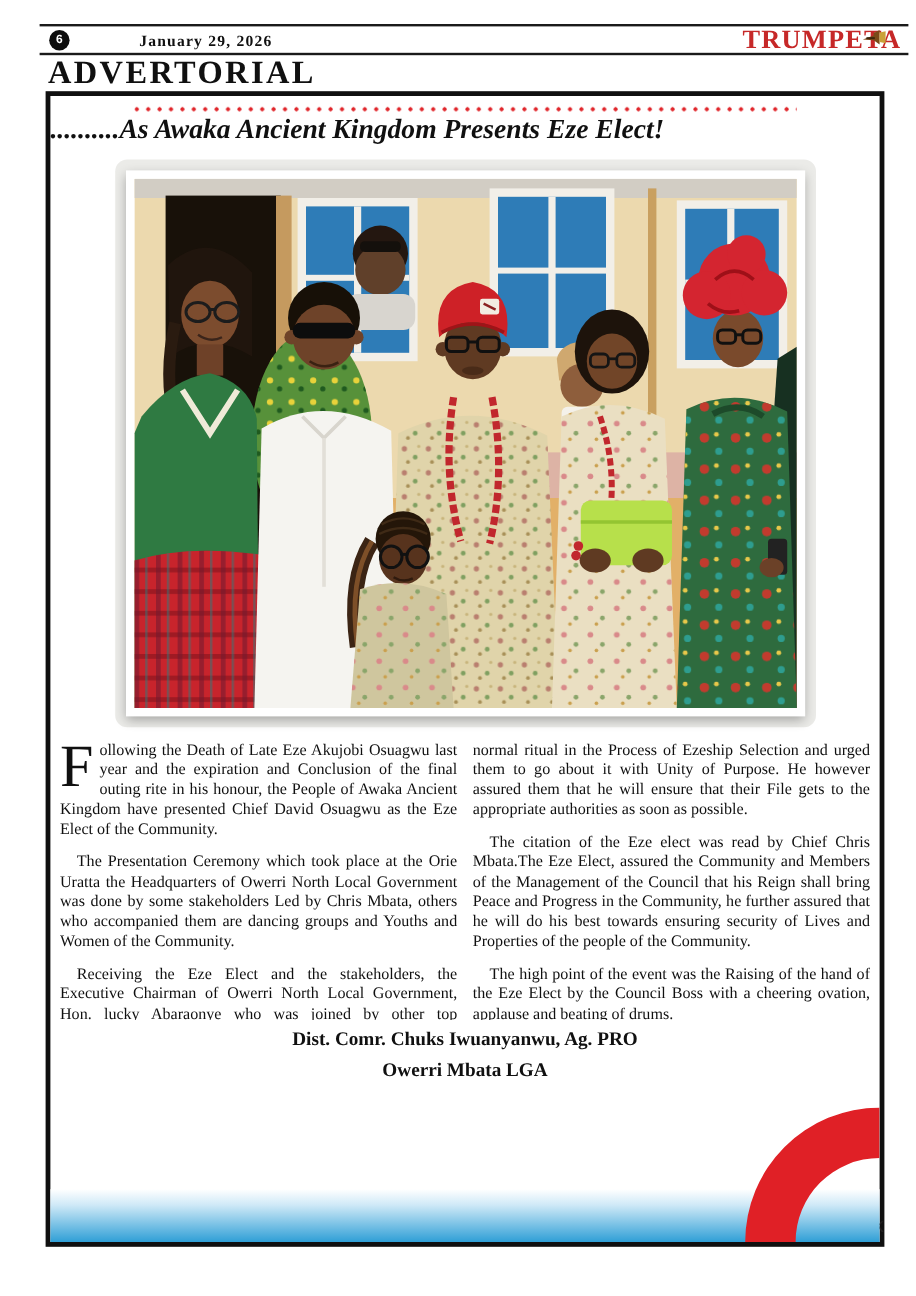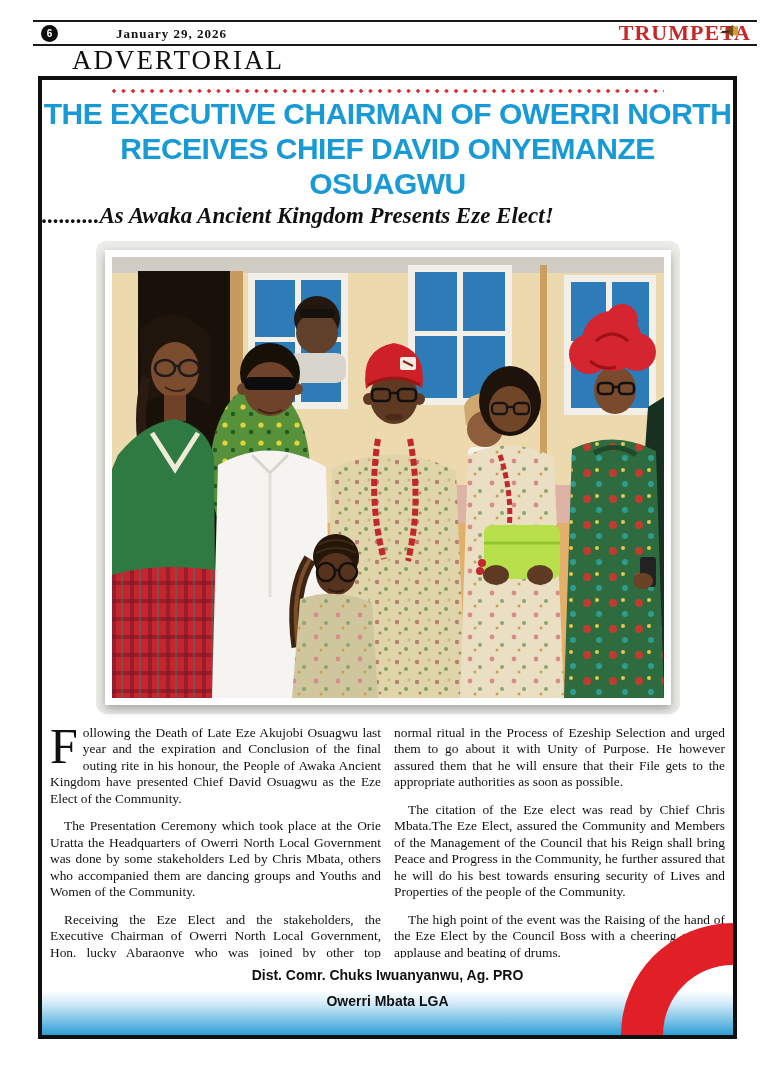--- a/index.html
+++ b/index.html
@@ -8,21 +8,21 @@
 
   
   .rule-top { position:absolute; left:33px; top:20px; width:724px; height:2px; background:#1a1a1a; }
   .rule-mid { position:absolute; left:33px; top:44px; width:724px; height:2px; background:#1a1a1a; }
   .badge { position:absolute; left:41px; top:25px; width:17px; height:17px; border-radius:50%;
            background:#0d0d0d; color:#fff; font:bold 10px/17px "Liberation Sans", sans-serif; text-align:center; }
   .date  { position:absolute; left:116px; top:26px; font-weight:bold; font-size:13px; letter-spacing:1px; }
   .masthead { position:absolute; right:12px; top:20px; color:#c62828; font-size:22px; font-weight:bold;
               letter-spacing:1px; font-family:"Liberation Serif", serif; }
   .trumpet { position:absolute; right:24px; top:24px; }
-  .section-title { position:absolute; left:40px; top:45px; font-size:27px; font-weight:normal; letter-spacing:2px;margin-left:32px; }
+  .section-title { position:absolute; left:40px; top:45px; font-size:27px; font-weight:bold; letter-spacing:2px; }
 
   
   .article-box { position:absolute; left:38px; top:76px; width:691px; height:955px;
                  border:4px solid #101010; background:#fff; box-sizing:content-box; }
   .dots { height:4px; width:552px; margin:9px auto 0;
           background-image:radial-gradient(circle at 2px 2px, #e0262b 1.5px, rgba(0,0,0,0) 1.9px);
           background-size:9.5px 4px; background-repeat:repeat-x; }
   .headline { text-align:center; color:#189ad7; font-family:"Liberation Sans", sans-serif;
               font-weight:bold; font-size:30px; line-height:35px; letter-spacing:-0.5px; margin-top:3px; }
   .subtitle { text-align:left; font-weight:bold; font-style:italic; font-size:23px; margin-top:2px; }
@@ -33,22 +33,22 @@
   .photo-mat svg { display:block; width:100%; height:auto; }
 
   
   .body-cols { display:flex; gap:13px; margin:11px 8px 0; height:233px; overflow:hidden;
                text-align:justify; font-size:13.4px; line-height:1.23; }
   .col { flex:1; min-width:0; }
   .col p { margin:0 0 11px; text-indent:14px; }
   .col p.no-indent { text-indent:0; }
   .dropcap { float:left; font-size:50px; line-height:38px; padding:2px 5px 0 0; }
 
-  .byline { text-align:center; font-family:Liberation Sans, sans-serif; font-weight:bold;
-            font-size:14px; line-height:26px; margin-top:4px; position:relative; z-index:2; }
+  .byline { text-align:center; font-family:Liberation Serif, serif; font-weight:bold;
+            font-size:16px; line-height:26px; margin-top:4px; position:relative; z-index:2; }
 
   
   .band { position:absolute; left:0; right:0; bottom:0; height:44px; z-index:1;
           background:linear-gradient(to bottom, #ffffff 0%, #cfe9f7 30%, #2f9fd6 100%); }
   .arc { position:absolute; right:0; bottom:0; width:118px; height:112px; z-index:3; }
   .cmyk { position:absolute; right:26px; top:1012px; font-family:"Liberation Sans", sans-serif;
           font-size:17px; letter-spacing:0.5px; }
   .cmyk .c{color:#00aeef}.cmyk .m{color:#ec008c}.cmyk .y{color:#f0d800}.cmyk .k{color:#231f20}
 </style>
 </head>
@@ -65,24 +65,20 @@
     <path d="M16,3 L21,2 L21,12 L16,11 Z" fill="#caa23a"></path>
     <rect x="5" y="7" width="7" height="1.6" fill="#3a240c"></rect>
   </svg>
   <div class="rule-mid"></div>
   <div class="section-title">ADVERTORIAL</div>
 
   <div class="article-box">
 
     <div class="dots"></div>
 
-    <div class="headline">
-      <div>THE EXECUTIVE CHAIRMAN OF OWERRI NORTH</div>
-      <div>RECEIVES CHIEF DAVID ONYEMANZE OSUAGWU</div>
-    </div>
 
     <div class="subtitle">..........As Awaka Ancient Kingdom Presents Eze Elect!</div>
 
     <div class="photo-frame">
       <div class="photo-mat">
         <svg viewBox="0 0 552 441" preserveAspectRatio="none">
           <defs>
             <pattern id="pAgbada" width="20" height="20" patternUnits="userSpaceOnUse">
               <circle cx="5" cy="5" r="2.2" fill="#b97f6f"></circle>
                 <circle cx="14" cy="12" r="2" fill="#7f9f60"></circle>

